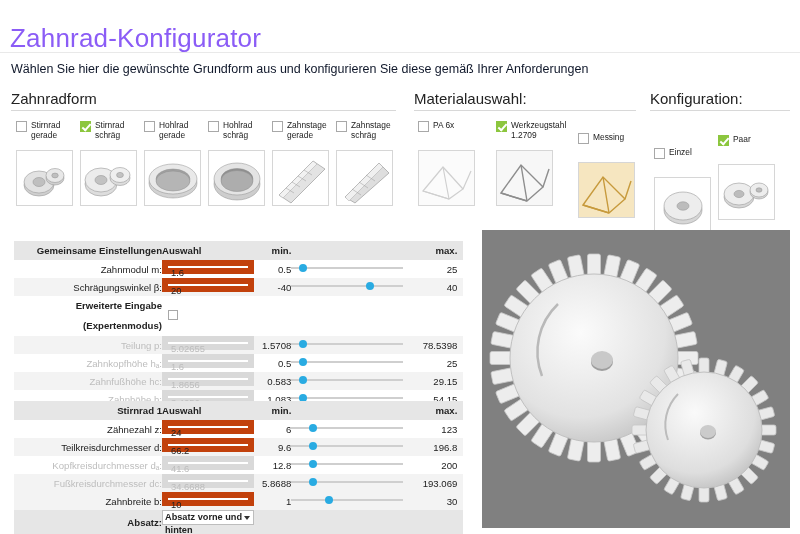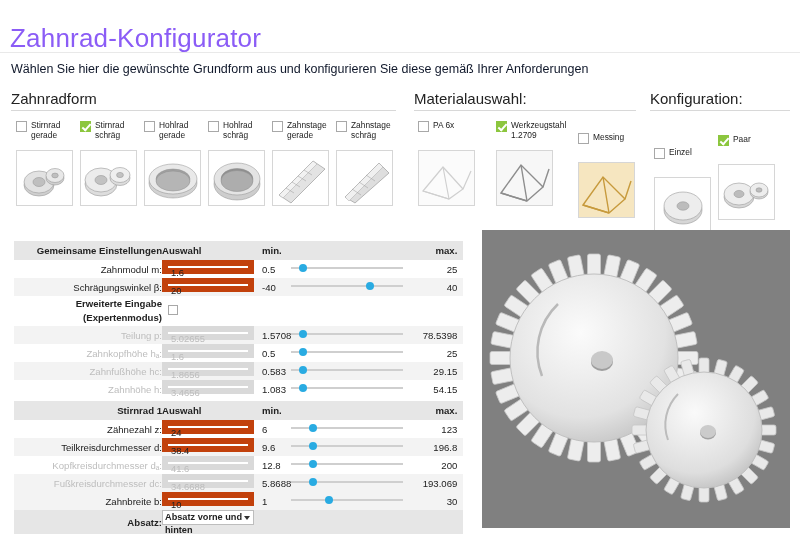--- a/index.html
+++ b/index.html
@@ -111,21 +111,21 @@
   .hdr td {
     background: #e6e6e6;
     font-weight: bold;
     height: 19px;
     font-size: 9.6px;
   }
   .row-alt td { background: #f3f3f3; }
   .row-white td { background: #ffffff; }
   .c-label { width: 148px; padding-left: 6px !important; text-align: right; }
   .c-value { width: 96px; }
-  .c-min   { width: 32px; text-align: left; padding-left: 4px !important; }
+  .c-min   { width: 32px; text-align: right; padding-left: 4px !important; }
   .c-slider{ width: 118px; }
   .c-max   { width: 54px; text-align: right; padding-right: 6px !important; }
   .hdr .c-min { padding-left: 4px !important; }
   .inp {
     width: 92px; height: 14px;
     border: 6px solid #c2410c;
     background: #fff;
     font-size: 9.4px;
     line-height: 13px;
     padding: 0 3px;
@@ -171,21 +171,21 @@
   }
   .expert-cb {
     width: 10px; height: 10px;
     border: 1px solid #a8a8a8;
     background: #fff;
     display: inline-block;
     margin-left: 6px;
   }
   .expert-label {
     padding-left: 6px;
-    line-height: 14px;
+    line-height: 20px;
     font-weight: bold;
   }
   
   .preview {
     position: absolute;
     left: 482px; top: 230px;
     width: 308px; height: 298px;
     background: #808080;
     overflow: hidden;
   }
@@ -530,21 +530,21 @@
         <span class="slider">
           <span class="track"></span>
           <span class="knob" style="left:18px;"></span>
         </span>
       </td>
       <td class="c-max">123</td>
     </tr>
 
     <tr class="row-alt">
       <td class="c-label">Teilkreisdurchmesser d:</td>
-      <td class="c-value"><span class="inp">38.4</span></td>
+      <td class="c-value"><span class="inp">66.2</span></td>
       <td class="c-min">9.6</td>
       <td class="c-slider">
         <span class="slider">
           <span class="track"></span>
           <span class="knob" style="left:18px;"></span>
         </span>
       </td>
       <td class="c-max">196.8</td>
     </tr>
 

